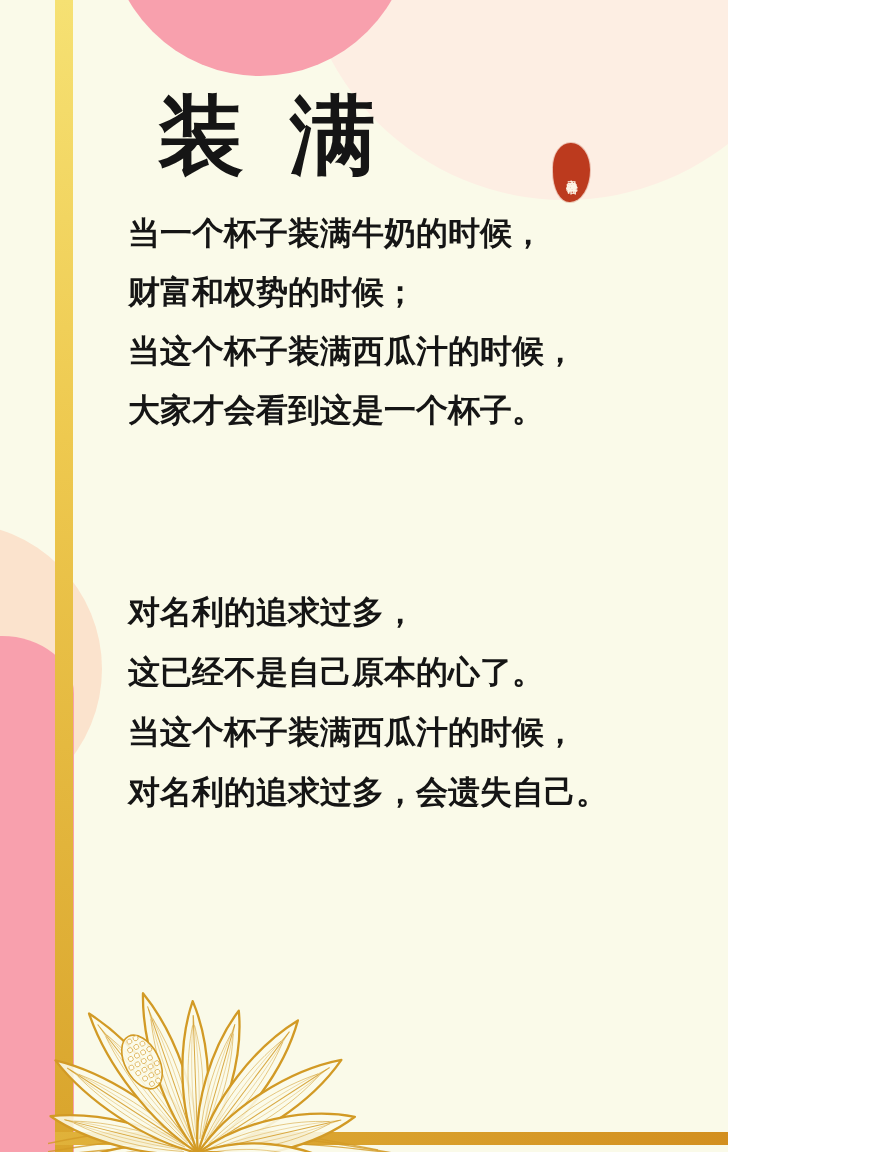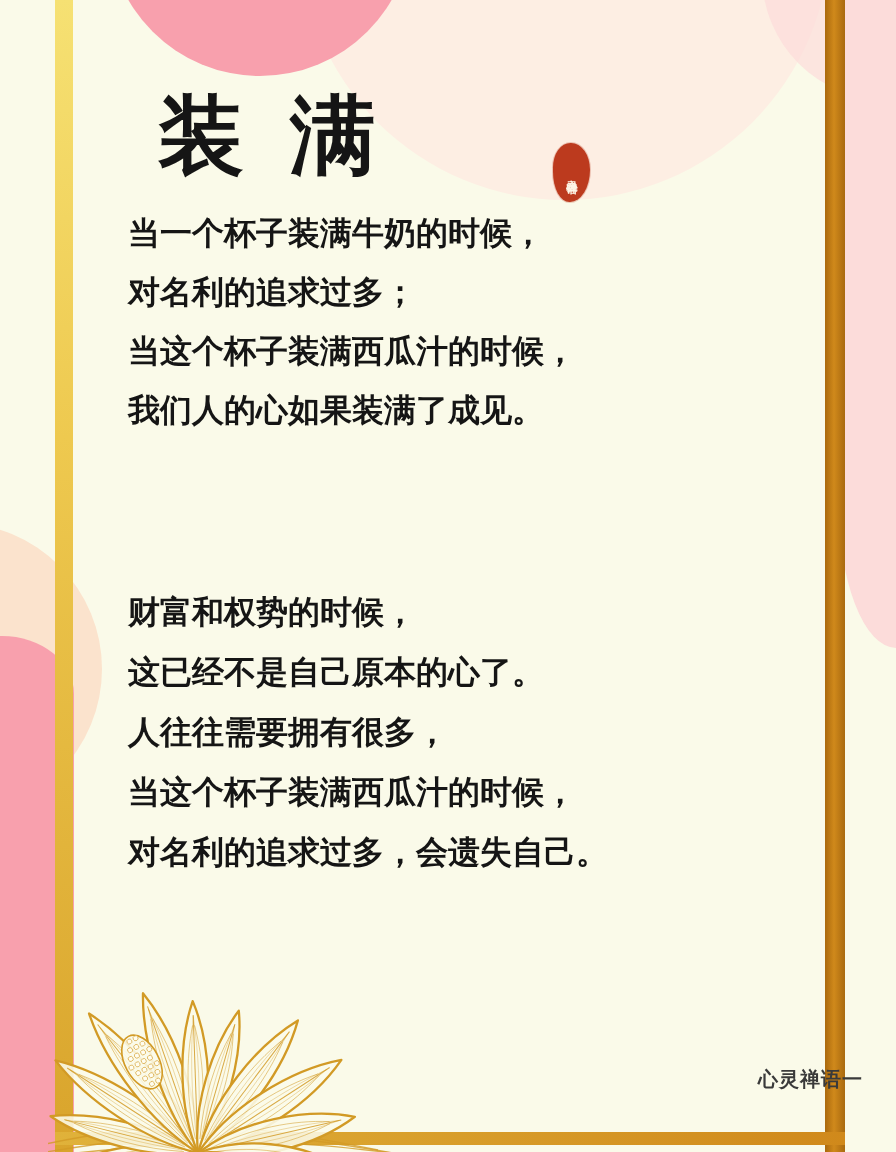--- a/index.html
+++ b/index.html
@@ -1,18 +1,18 @@
 <!DOCTYPE html>
 <html style="--cream: #fafae9; --pink-strong: #f8a0ad; --pink-pale: #fcdcda; --peach: #fbe3cd; --pale-warm: #fdeee3; --gold: #d9a42c; --gold-deep: #d0891b; --seal-red: #bc3a1e; --text: #151515; --footer: #3a3a3a;"><head>
 <meta charset="utf-8">
 <style>
   html,body{margin:0;padding:0;}
   .poster{
     position:relative;
-    width:896px;height:1152px;
+    width:728px;height:1152px;
     overflow:hidden;
     background:var(--cream,#fafae9);
     font-family:"DejaVu Sans","Liberation Sans",sans-serif;
   }
   .shape{position:absolute;}
   
   .circle-left-peach{
     left:-190px;top:523px;width:292px;height:292px;border-radius:50%;
     background:var(--peach,#fbe3cd);
   }
@@ -102,29 +102,28 @@
   <div class="border-bottom"></div>
 
   <h1 class="title">装 满</h1>
 
   <div class="seal">
     <span>心灵禅语</span>
   </div>
 
   <div class="para p1">
     <div>当一个杯子装满牛奶的时候，</div>
-    <div>对名利的追求过多；</div>
+    <div>财富和权势的时候；</div>
     <div>当这个杯子装满西瓜汁的时候，</div>
-    <div>我们人的心如果装满了成见。</div>
+    <div>大家才会看到这是一个杯子。</div>
   </div>
 
   <div class="para p2">
-    <div>财富和权势的时候，</div>
+    <div>对名利的追求过多，</div>
     <div>这已经不是自己原本的心了。</div>
-    <div>人往往需要拥有很多，</div>
     <div>当这个杯子装满西瓜汁的时候，</div>
     <div>对名利的追求过多，会遗失自己。</div>
   </div>
 
   <svg id="lotus" viewBox="0 0 352 235" xmlns="http://www.w3.org/2000/svg">
       <path d="M-40,232 C 120,196 180,200 330,230" fill="none" stroke="#d29a25" stroke-width="1.4" opacity="0.8"></path>
       <path d="M-20,235 C 150,206 210,210 345,233" fill="none" stroke="#d29a25" stroke-width="1.4" opacity="0.8"></path>
       <path d="M0,236 C 180,216 240,220 352,234" fill="none" stroke="#d29a25" stroke-width="1.4" opacity="0.8"></path>
       <g transform="translate(150,233) rotate(-112)">
         <path d="M0,0 C 14.879999999999999,-30 13.440000000000001,-72 0,-100 C -13.440000000000001,-72 -14.879999999999999,-30 0,0 Z" fill="rgba(250,250,233,0.88)" stroke="#d29a25" stroke-width="2.3" stroke-linejoin="round"></path>

